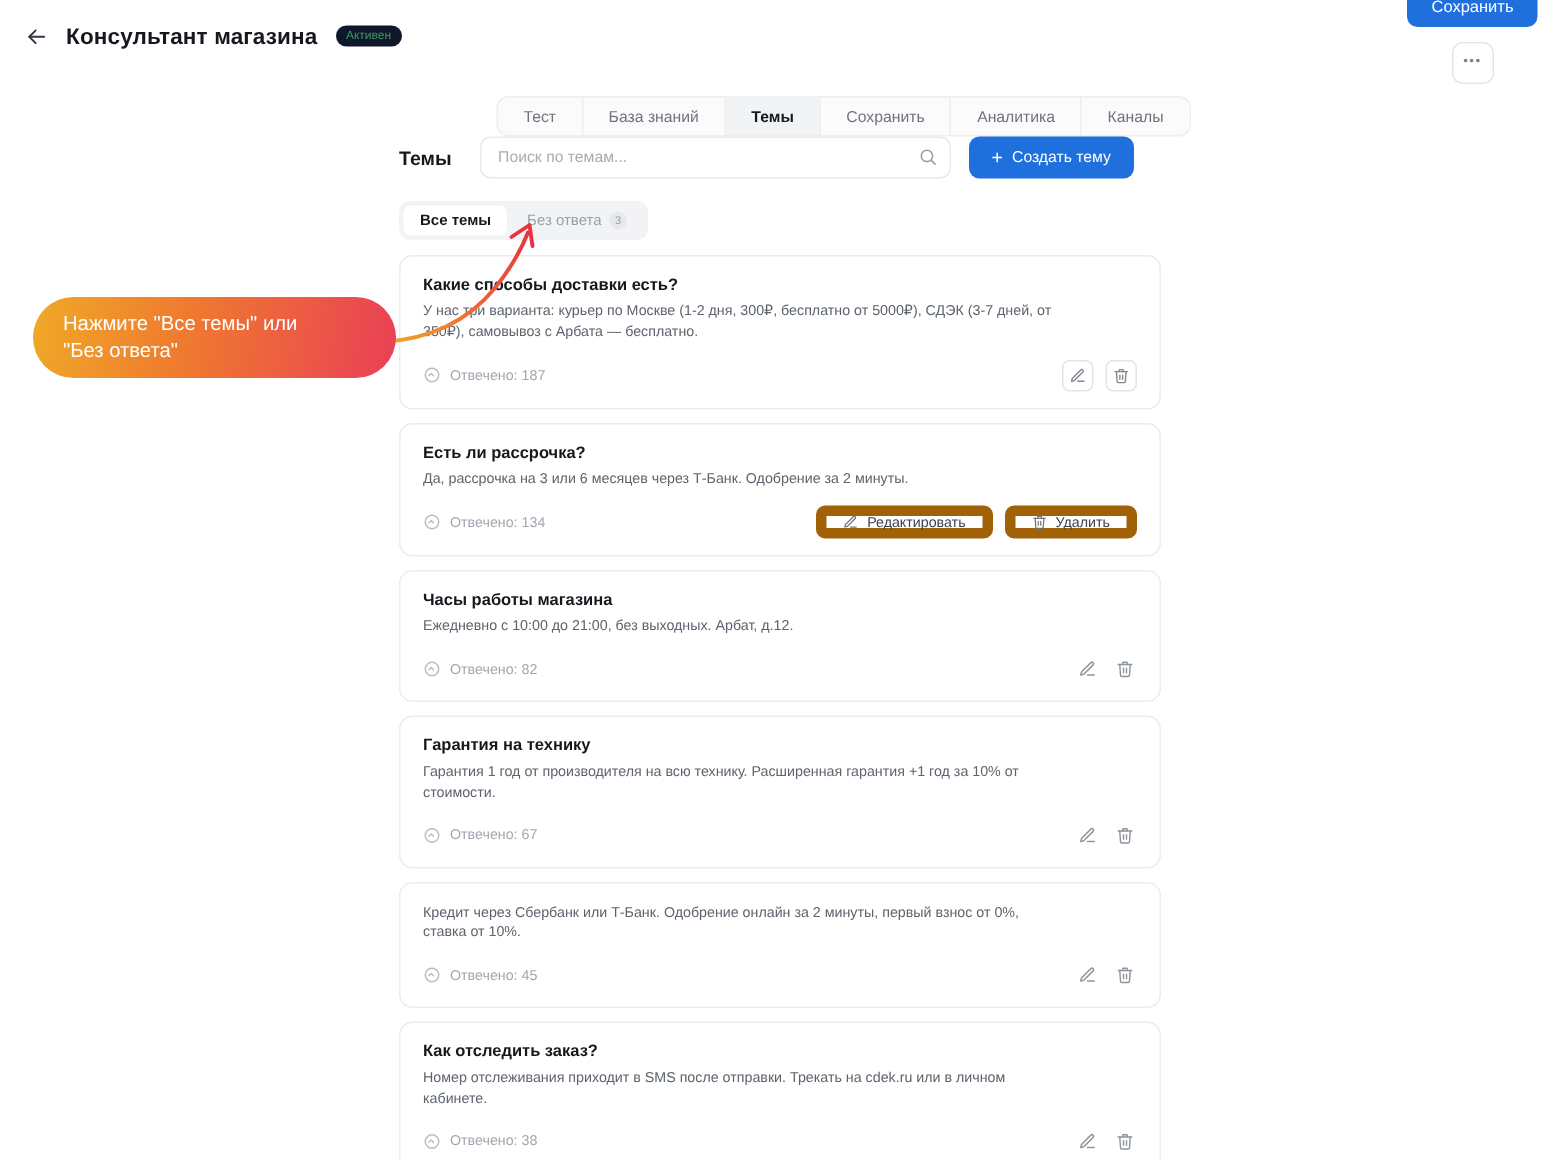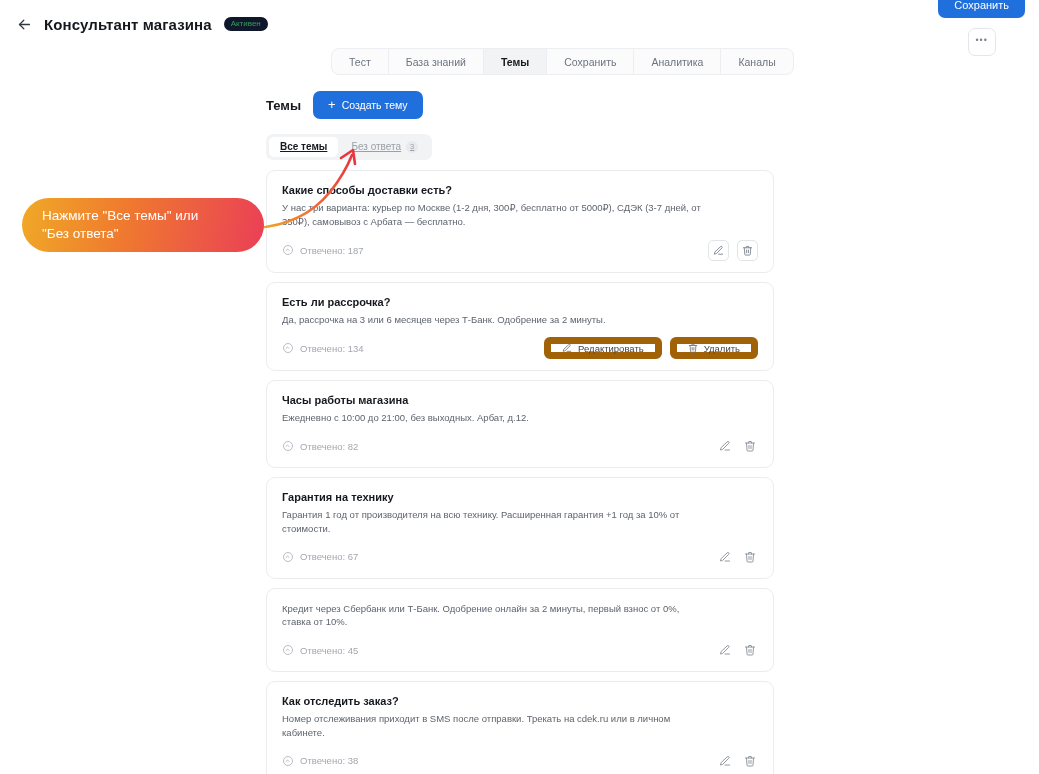--- a/index.html
+++ b/index.html
@@ -44,21 +44,21 @@
   }
   .more-btn {
     width: 28px; height: 28px; border: 1px solid #e3e6ea; background: #fff;
     border-radius: 7px; display: flex; align-items: center; justify-content: center;
     cursor: pointer; color: #7c838d; letter-spacing: 1px; font-size: 9px;
     padding-bottom: 4px;
   }
 
   
   .tabs {
-    position: absolute; left: 331px; top: 48px;
+    position: absolute; left: 331px; top: 64px;
     display: flex; background: #fbfbfc; border: 1px solid #edeef1;
     border-radius: 8px; overflow: hidden; height: 27px;
   }
   .tab {
     font-size: 10.5px; color: #6d7480; padding: 0 17px;
     display: flex; align-items: center; cursor: pointer;
     border-right: 1px solid #edeef1; white-space: nowrap; background: transparent;
   }
   .tab:last-child { border-right: none; }
   .tab.active { background: #f2f3f5; color: #15191e; font-weight: bold; }
@@ -91,22 +91,22 @@
   .plus-icon { font-size: 13px; line-height: 1; margin-top: -1px; }
 
   
   .filters {
     position: absolute; left: 266px; top: 134px;
     display: flex; background: #f2f3f5; border-radius: 7px; padding: 3px;
     gap: 2px;
   }
   .chip {
     font-size: 10px; padding: 4px 11px; border-radius: 5px;
-    display: flex; align-items: flex-start; gap: 5px;
-    cursor: pointer; color: #9aa0a8; white-space: nowrap; text-decoration: underline;
+    display: flex; align-items: flex-end; gap: 5px;
+    cursor: pointer; color: #9aa0a8; white-space: nowrap;
   }
   .chip.active { background: #ffffff; color: #15191e; font-weight: bold; }
   .chip-badge {
     background: #e8e9ec; color: #9aa0a8; font-size: 7.5px;
     border-radius: 6px; padding: 1px 4px; line-height: 1.3;
   }
 
   
   .cards { position: absolute; left: 266px; top: 170px; width: 508px; }
   .card {
@@ -178,20 +178,29 @@
     <div class="tab">Тест</div>
     <div class="tab">База знаний</div>
     <div class="tab active">Темы</div>
     <div class="tab">Сохранить</div>
     <div class="tab">Аналитика</div>
     <div class="tab">Каналы</div>
   </div>
 
   <div class="section-row">
     <div class="section-title">Темы</div>
+    <div class="search-wrap">
+      <input class="search-input" type="text" placeholder="Поиск по темам..." style="">
+      <span class="search-icon">
+        <svg width="13" height="13" viewBox="0 0 24 24" fill="none" stroke="currentColor" stroke-width="2" stroke-linecap="round">
+          <circle cx="11" cy="11" r="7"></circle>
+            <line x1="16.5" y1="16.5" x2="21" y2="21"></line>
+        </svg>
+      </span>
+    </div>
     <button class="create-btn">
       <span class="plus-icon">+</span>
       <span>Создать тему</span>
     </button>
   </div>
 
   <div class="filters">
     <div class="chip active">
       <span>Все темы</span>
     </div>

